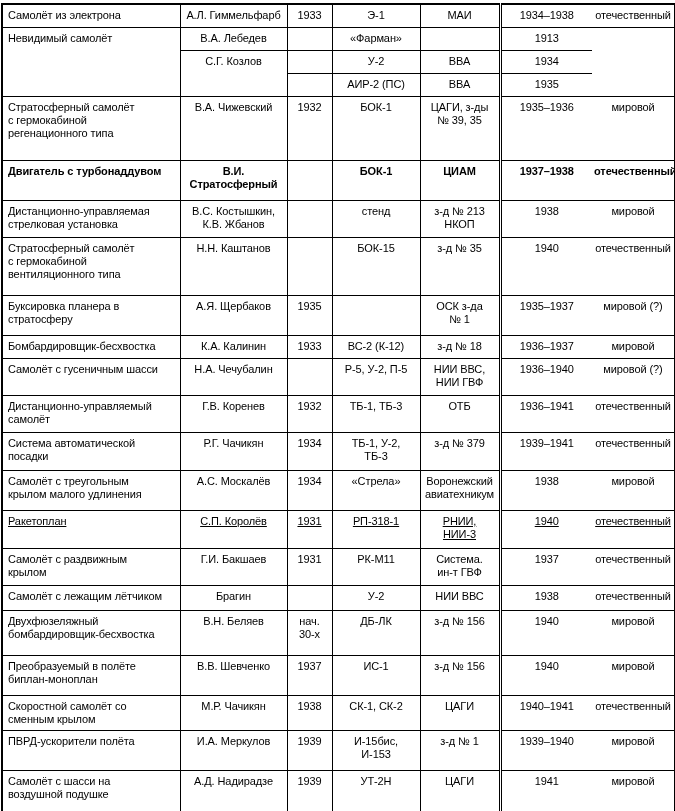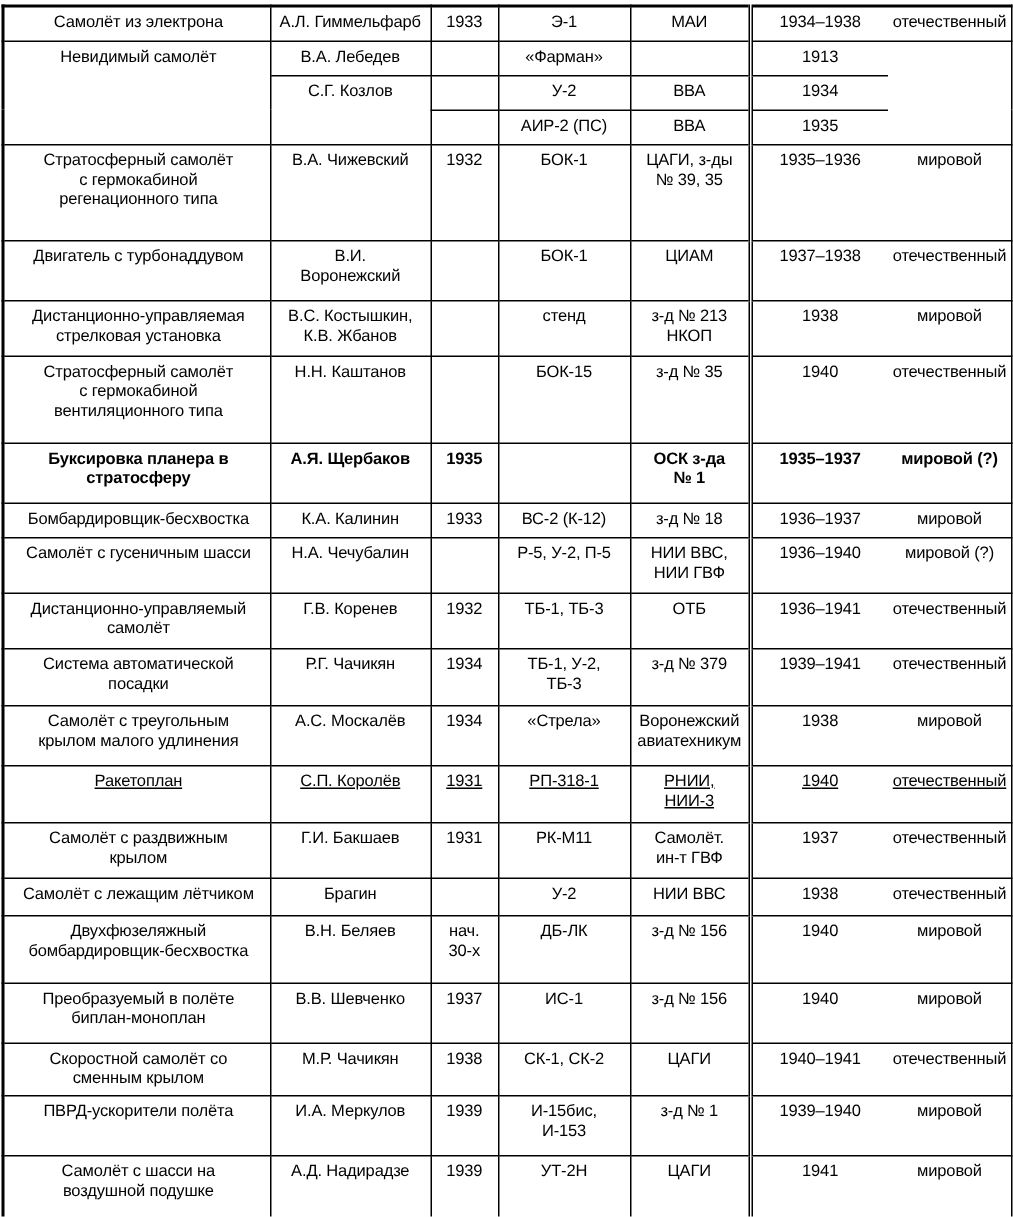--- a/index.html
+++ b/index.html
@@ -27,21 +27,21 @@
   td {
     border: 1px solid #000;
     vertical-align: top;
     padding: 4px 2px 2px 2px;
     line-height: 1.22;
     white-space: pre-line;
     overflow: hidden;
     text-align: center;
   }
   td.col-project {
-    text-align: center;
+    text-align: left;
     padding-left: 5px;
     padding-right: 3px;
   }
   
   td.col-period  { border-left: 3px double #000; border-right: hidden; }
   td.col-priority { border-left: hidden; }
 </style>
 </head>
 <body>
 
@@ -93,24 +93,24 @@
 с гермокабиной
 регенационного типа</td>
           <td class="col-author">В.А. Чижевский</td>
           <td class="col-year">1932</td>
           <td class="col-aircraft">БОК-1</td>
           <td class="col-org">ЦАГИ, з-ды
 № 39, 35</td>
           <td class="col-period">1935–1936</td>
           <td class="col-priority">мировой</td>
         </tr>
-        <tr style="height: 40px;">
+        <tr style="height: 40px; font-weight: bold;">
           <td class="col-project">Двигатель с турбонаддувом</td>
           <td class="col-author">В.И.
-Воронежский</td>
+Стратосферный</td>
           <td class="col-year"></td>
           <td class="col-aircraft">БОК-1</td>
           <td class="col-org">ЦИАМ</td>
           <td class="col-period">1937–1938</td>
           <td class="col-priority">отечественный</td>
         </tr>
         <tr style="height: 37px;">
           <td class="col-project">Дистанционно-управляемая
 стрелковая установка</td>
           <td class="col-author">В.С. Костышкин,
@@ -126,21 +126,21 @@
           <td class="col-project">Стратосферный самолёт
 с гермокабиной
 вентиляционного типа</td>
           <td class="col-author">Н.Н. Каштанов</td>
           <td class="col-year"></td>
           <td class="col-aircraft">БОК-15</td>
           <td class="col-org">з-д № 35</td>
           <td class="col-period">1940</td>
           <td class="col-priority">отечественный</td>
         </tr>
-        <tr style="height: 40px; font-weight: bold;">
+        <tr style="height: 40px;">
           <td class="col-project">Буксировка планера в
 стратосферу</td>
           <td class="col-author">А.Я. Щербаков</td>
           <td class="col-year">1935</td>
           <td class="col-aircraft"></td>
           <td class="col-org">ОСК з-да
 № 1</td>
           <td class="col-period">1935–1937</td>
           <td class="col-priority">мировой (?)</td>
         </tr>
@@ -204,21 +204,21 @@
 НИИ-3</td>
           <td class="col-period">1940</td>
           <td class="col-priority">отечественный</td>
         </tr>
         <tr style="height: 37px;">
           <td class="col-project">Самолёт с раздвижным
 крылом</td>
           <td class="col-author">Г.И. Бакшаев</td>
           <td class="col-year">1931</td>
           <td class="col-aircraft">РК-М11</td>
-          <td class="col-org">Самолёт.
+          <td class="col-org">Система.
 ин-т ГВФ</td>
           <td class="col-period">1937</td>
           <td class="col-priority">отечественный</td>
         </tr>
         <tr style="height: 25px;">
           <td class="col-project">Самолёт с лежащим лётчиком</td>
           <td class="col-author">Брагин</td>
           <td class="col-year"></td>
           <td class="col-aircraft">У-2</td>
           <td class="col-org">НИИ ВВС</td>

